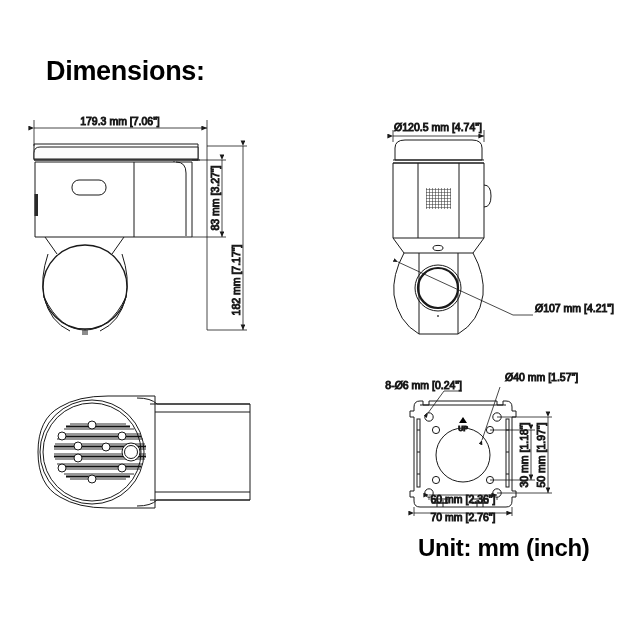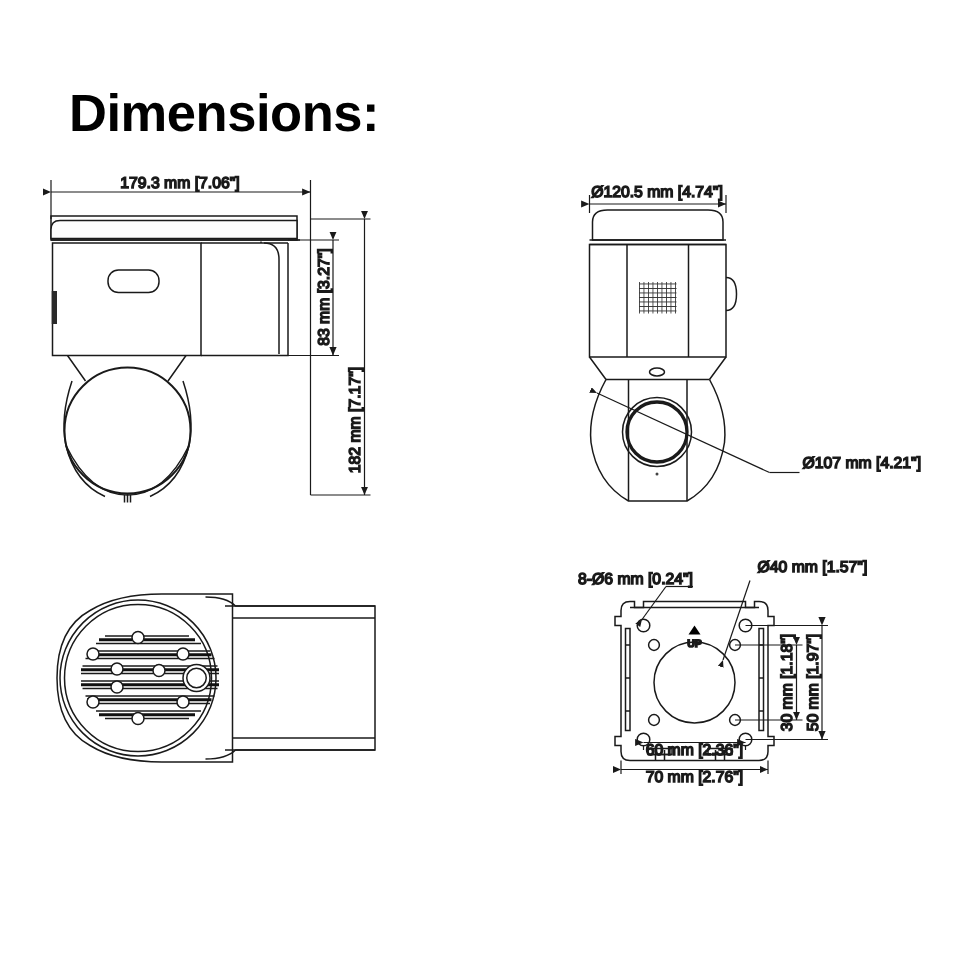--- a/index.html
+++ b/index.html
@@ -18,21 +18,21 @@
   .heading {
     position: absolute;
     font-weight: bold;
     color: #000000;
     white-space: nowrap;
     letter-spacing: -0.3px;
   }
   #title {
     left: 46px;
     top: 56px;
-    font-size: 35px;
+    font-size: 27px;
   }
   #unit {
     left: 418px;
     top: 534px;
     font-size: 24px;
   }
   svg.draw {
     position: absolute;
     left: 0;
     top: 0;
@@ -51,20 +51,21 @@
     fill: #000000;
   }
 </style>
 </head>
 <body>
 
 <div id="page">
 
   <div class="heading" id="title">Dimensions:</div>
 
+  <div class="heading" id="unit">Unit: mm (inch)</div>
 
   <svg class="draw" viewBox="0 0 640 640">
     <defs>
       <marker id="ar" markerWidth="8" markerHeight="8" refX="7" refY="3" orient="auto">
         <path d="M0,0 L7,3 L0,6 z" fill="#1a1a1a"></path>
       </marker>
       <marker id="arS" markerWidth="7" markerHeight="7" refX="6" refY="2.5" orient="auto">
         <path d="M0,0 L6,2.5 L0,5 z" fill="#1a1a1a"></path>
       </marker>
       <pattern id="mesh" width="3" height="3" patternUnits="userSpaceOnUse">

